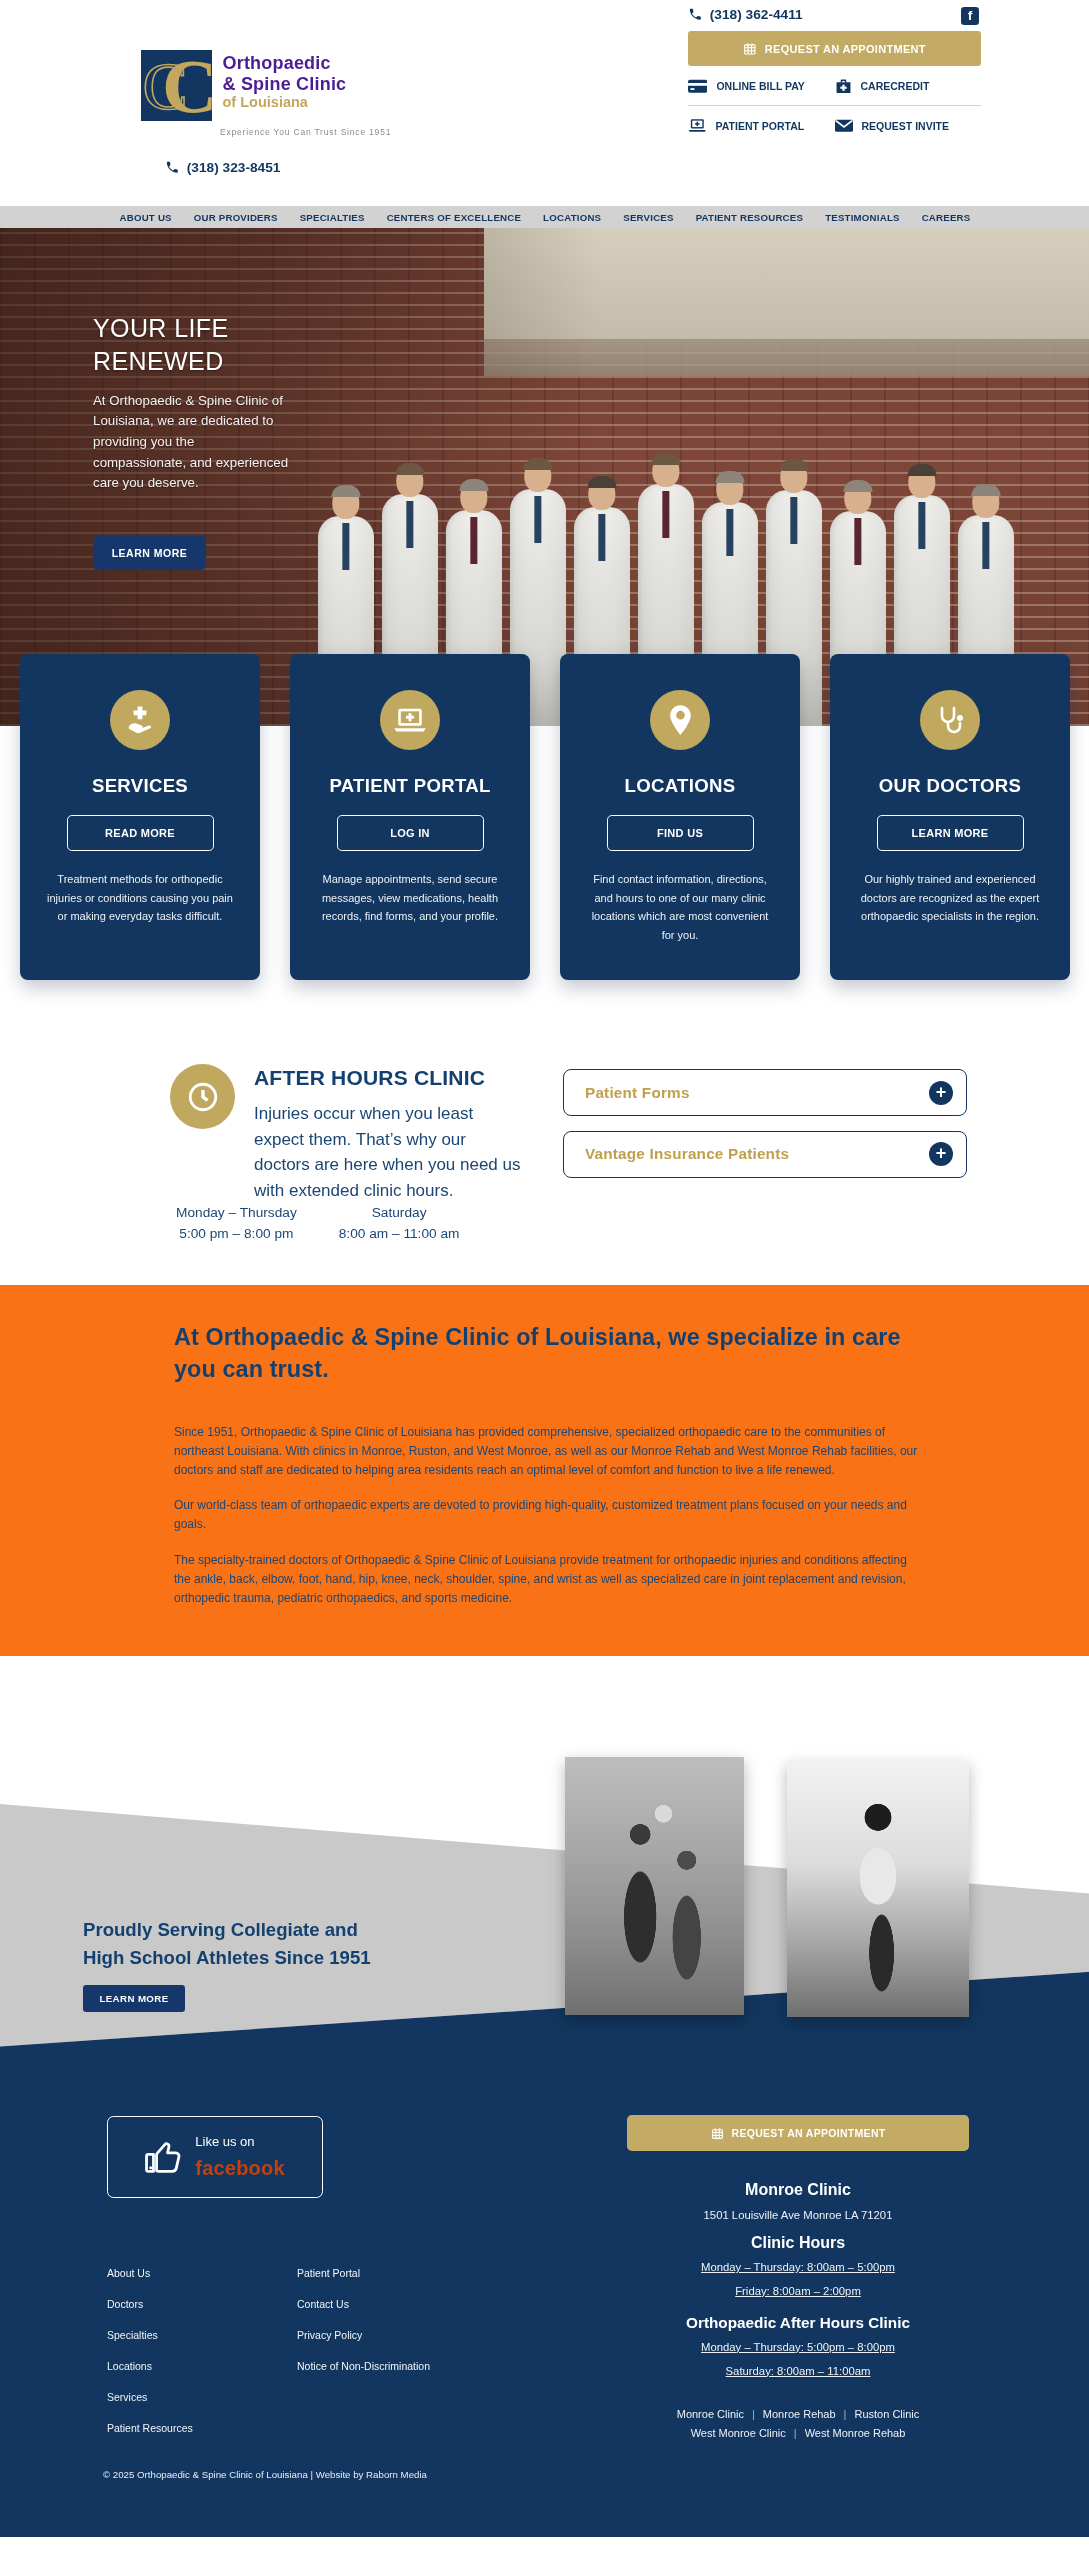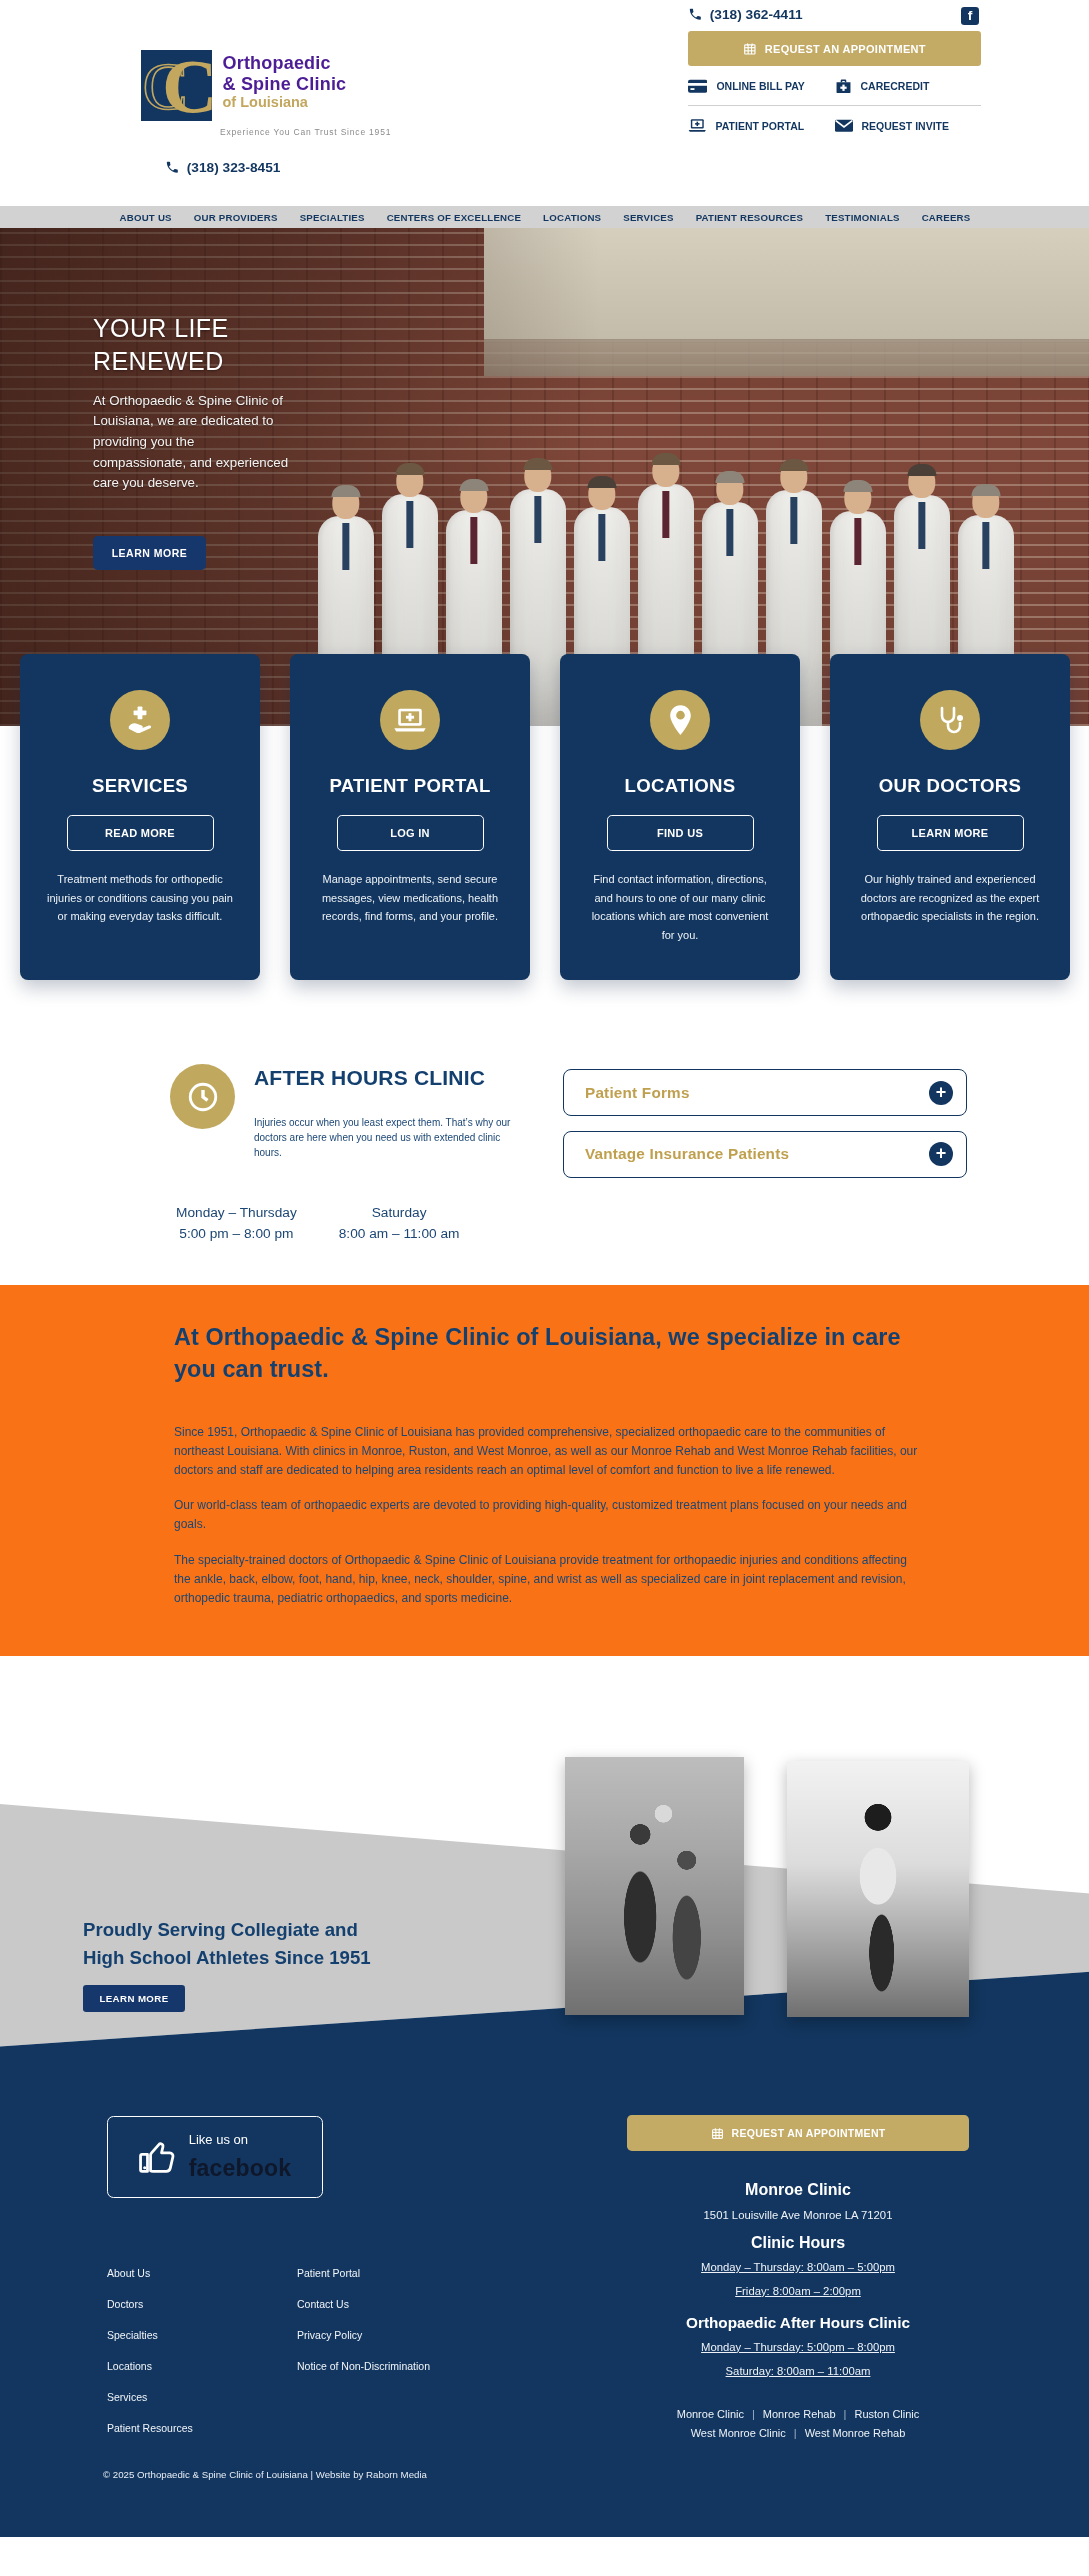--- a/index.html
+++ b/index.html
@@ -71,21 +71,21 @@
   .card { flex:1; height:326px; background:#12365f; border-radius:8px; text-align:center; color:#fff; padding:36px 20px 0; box-shadow:0 8px 18px rgba(20,40,70,.25); }
   .card-circle { width:60px; height:60px; border-radius:50%; background:#c0a95f; margin:0 auto; display:flex; align-items:center; justify-content:center; }
   .card-title { margin-top:25px; font-size:18.6px; font-weight:600; letter-spacing:0.3px; }
   .card-btn { margin-top:18px; width:147px; height:36px; background:transparent; border:1.2px solid #fff; border-radius:4.8px; color:#fff; font-family:"Liberation Sans",sans-serif; font-size:11px; font-weight:600; letter-spacing:0.3px; cursor:pointer; }
   .card-desc { margin:19.4px auto 0; font-size:11px; line-height:1.68; color:#eef2f7; max-width:192px; }
 
   
   .after-hours { position:relative; height:305px; background:#fff; }
   .ah-circle { position:absolute; left:170px; top:84px; width:65px; height:65px; border-radius:50%; background:#c0a95f; display:flex; align-items:center; justify-content:center; }
   .ah-title { position:absolute; left:254px; top:86px; font-size:21px; font-weight:600; color:#14406f; letter-spacing:0.2px; }
-  .ah-desc { position:absolute; left:254px; top:135px; width:270px; font-size:10px; line-height:1.5; color:#1b4674; }
+  .ah-desc { position:absolute; left:254px; top:121px; width:270px; font-size:17px; line-height:1.5; color:#1b4674; }
   .ah-hours { position:absolute; left:176px; top:223px; display:flex; gap:42px; text-align:center; }
   .ah-col { font-size:13.7px; color:#1b4674; line-height:1.5; }
   .accordion { position:absolute; left:563px; top:89px; width:404px; }
   .acc-bar { height:47px; border:1.6px solid #12365f; border-radius:8px; background:#fff; display:flex; align-items:center; padding:0 13px 0 21px; cursor:pointer; }
   .acc-bar + .acc-bar { margin-top:14.5px; }
   .acc-label { font-size:15.3px; font-weight:600; color:#bfa04f; letter-spacing:0.2px; }
   .acc-plus { margin-left:auto; width:24px; height:24px; border-radius:50%; background:#12365f; color:#fff; font-size:18px; font-weight:bold; line-height:22.6px; text-align:center; }
 
   
   .about { height:371px; background:#f97316; padding:36px 0 0 174px; }
@@ -111,21 +111,21 @@
       radial-gradient(circle 9px at 55% 22%, #d9d9d9 96%, transparent),
       linear-gradient(180deg,#bdbdbd 0%,#a8a8a8 35%,#8e8e8e 70%,#707070 100%); }
   .photo-football { left:787px; top:105px; width:182px; height:256px;
     background:
       radial-gradient(circle 13.7px at 50% 22%, #1d1d1d 96%, transparent),
       radial-gradient(ellipse 31px 48px at 50% 45%, #e8e8e8 58%, transparent 60%),
       radial-gradient(ellipse 21px 65px at 52% 75%, #2a2a2a 58%, transparent 60%),
       linear-gradient(180deg,#f2f2f2 0%,#dcdcdc 40%,#9f9f9f 75%,#6f6f6f 100%); }
   .fb-box { position:absolute; left:107px; top:460px; width:216px; height:82px; border:1.6px solid #fff; border-radius:6.5px; display:flex; align-items:center; justify-content:center; gap:13px; z-index:3; cursor:pointer; }
   .fb-text .small { color:#fff; font-size:13px; }
-  .fb-text .big { color:#0f172a; font-size:23px; font-weight:bold; letter-spacing:0.2px; margin-top:8px; }
+  .fb-text .big { color:#c2410c; font-size:20px; font-weight:bold; letter-spacing:0.2px; margin-top:8px; }
   .appt-footer-btn { position:absolute; left:627px; top:459px; width:342px; height:36px; z-index:3; background:#c3ab66; border:none; border-radius:4.8px; color:#fff; font-family:"Liberation Sans",sans-serif; font-size:10.5px; font-weight:bold; letter-spacing:0.3px; display:flex; align-items:center; justify-content:center; gap:8px; cursor:pointer; }
 
   
   .footer { position:relative; height:360px; background:#12365f; color:#fff; }
   .f-links { position:absolute; top:81px; }
   .f-links.col1 { left:107px; }
   .f-links.col2 { left:297px; }
   .f-link { font-size:10.5px; color:#f2f5f9; line-height:31px; cursor:pointer; white-space:nowrap; }
   .f-clinic { position:absolute; left:627px; top:0; width:342px; text-align:center; }
   .fc-name { font-size:16px; font-weight:bold; margin-top:4px; }

